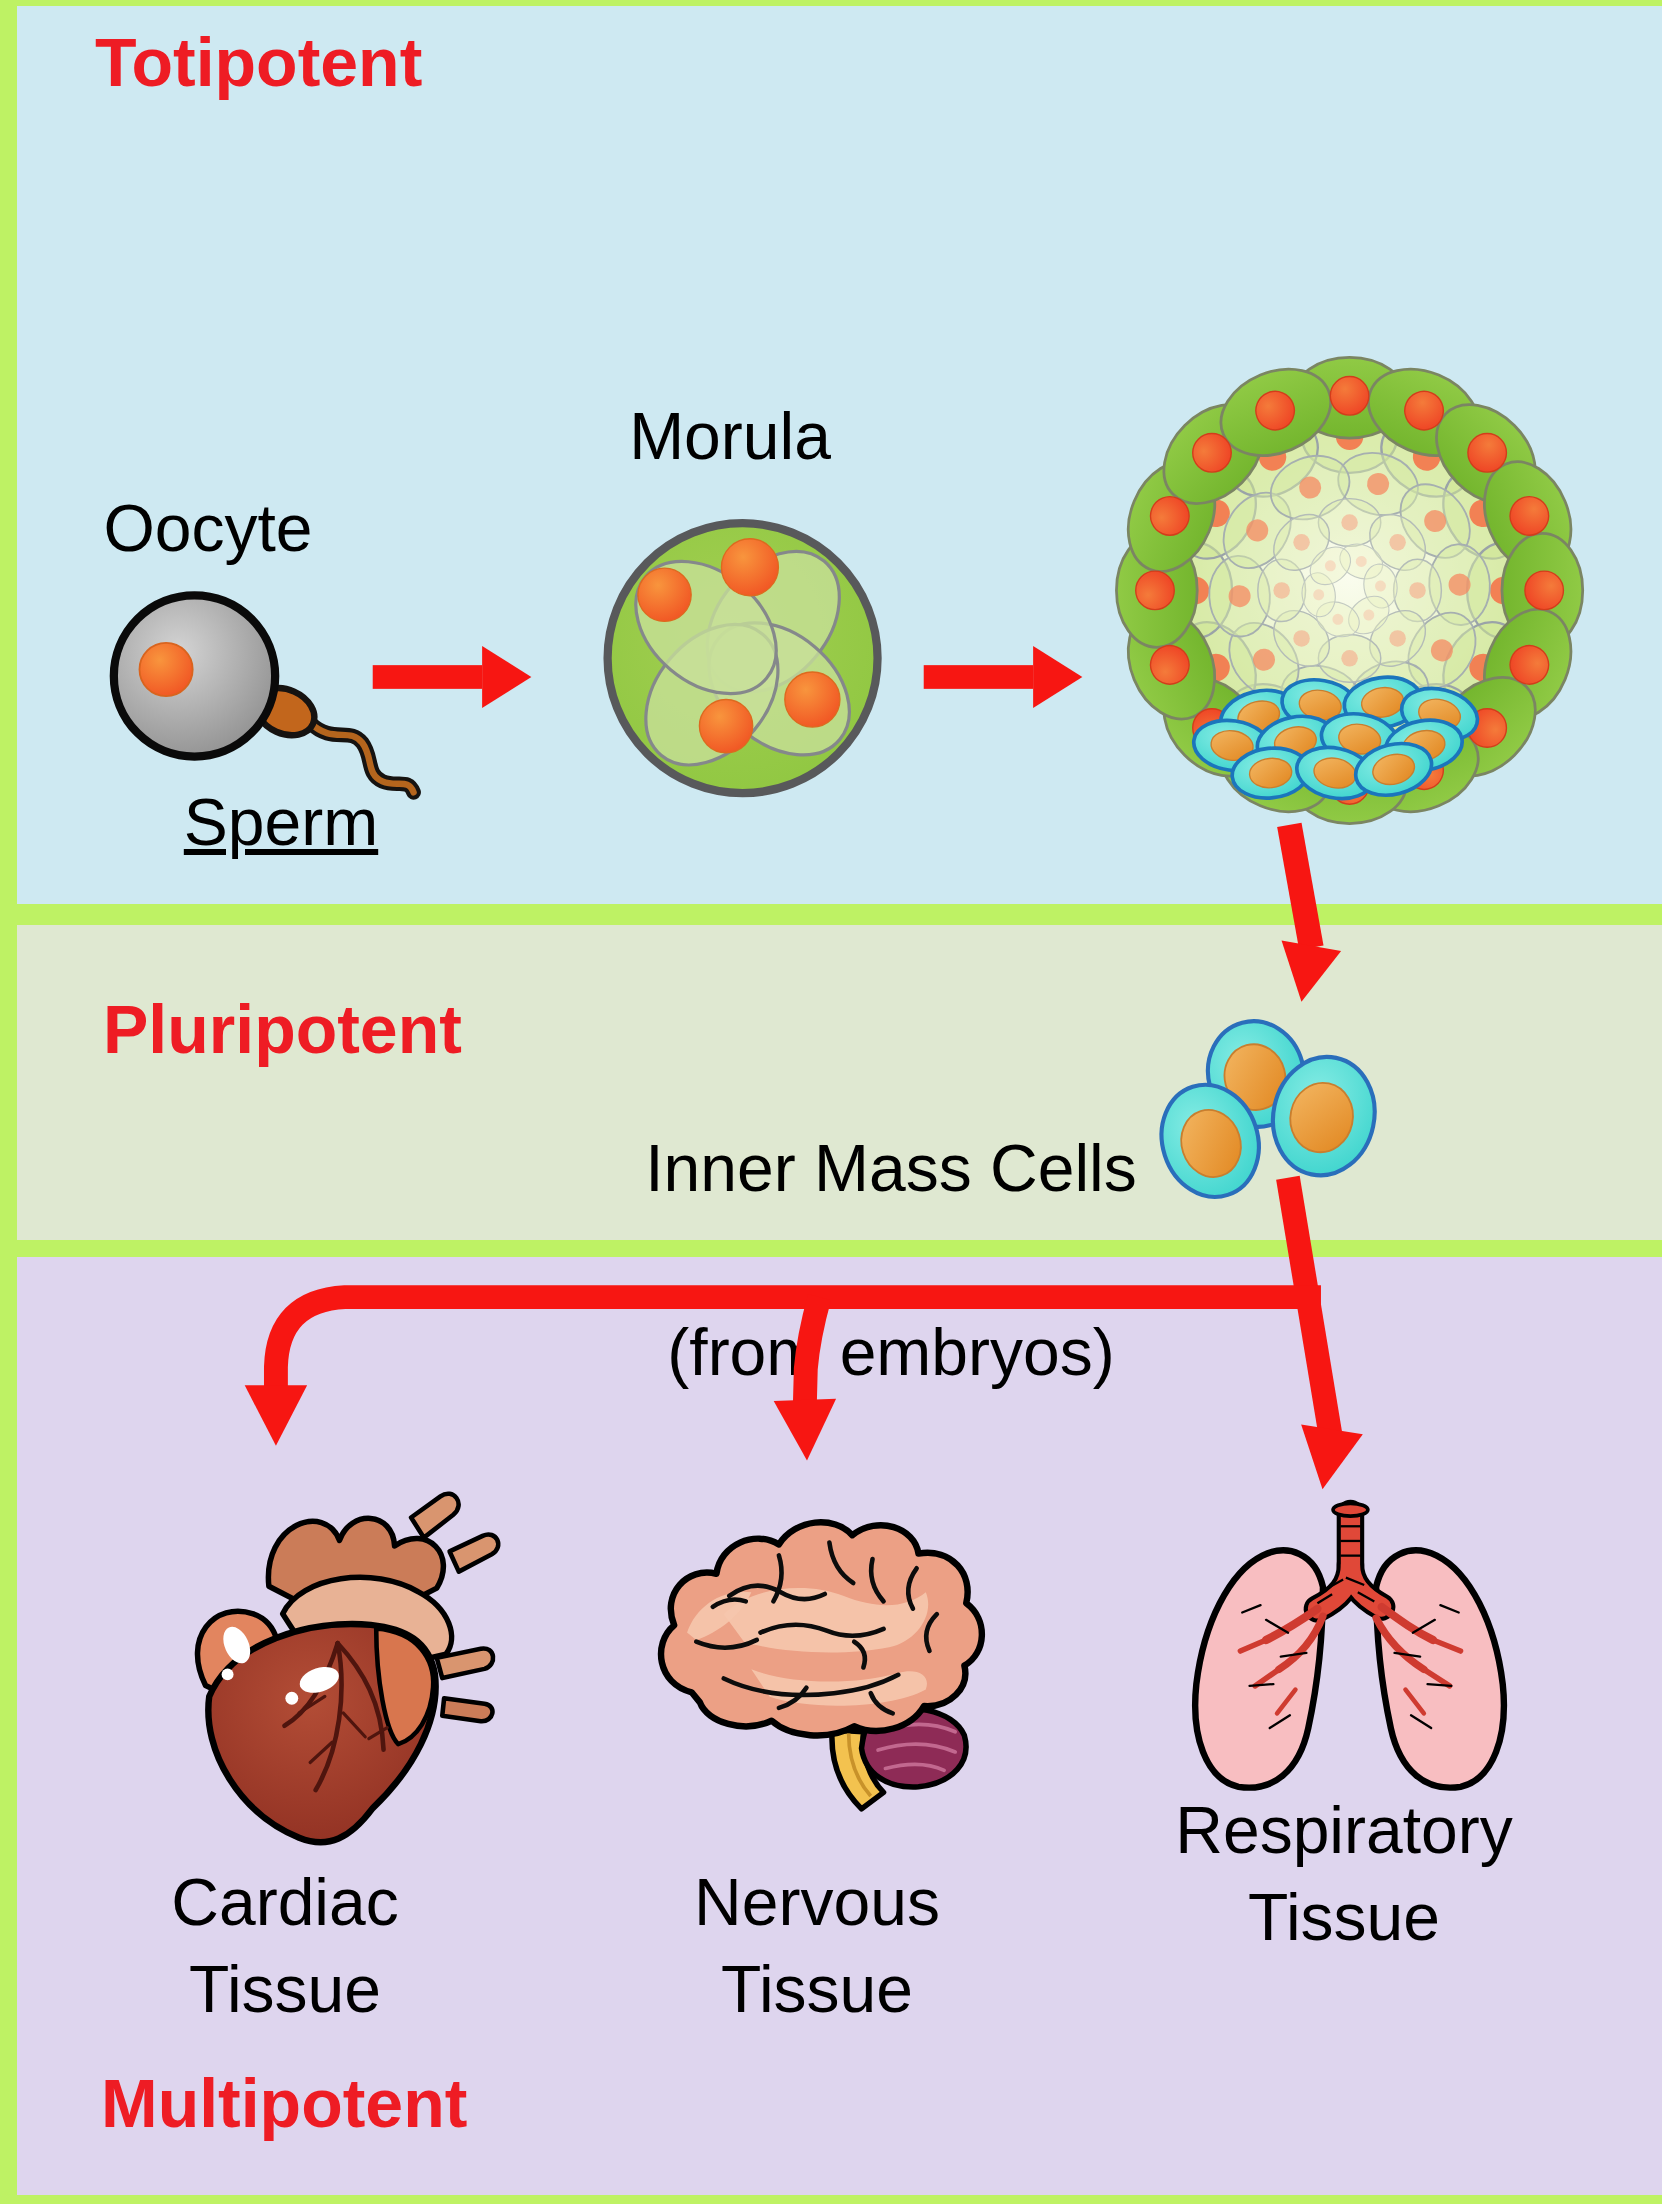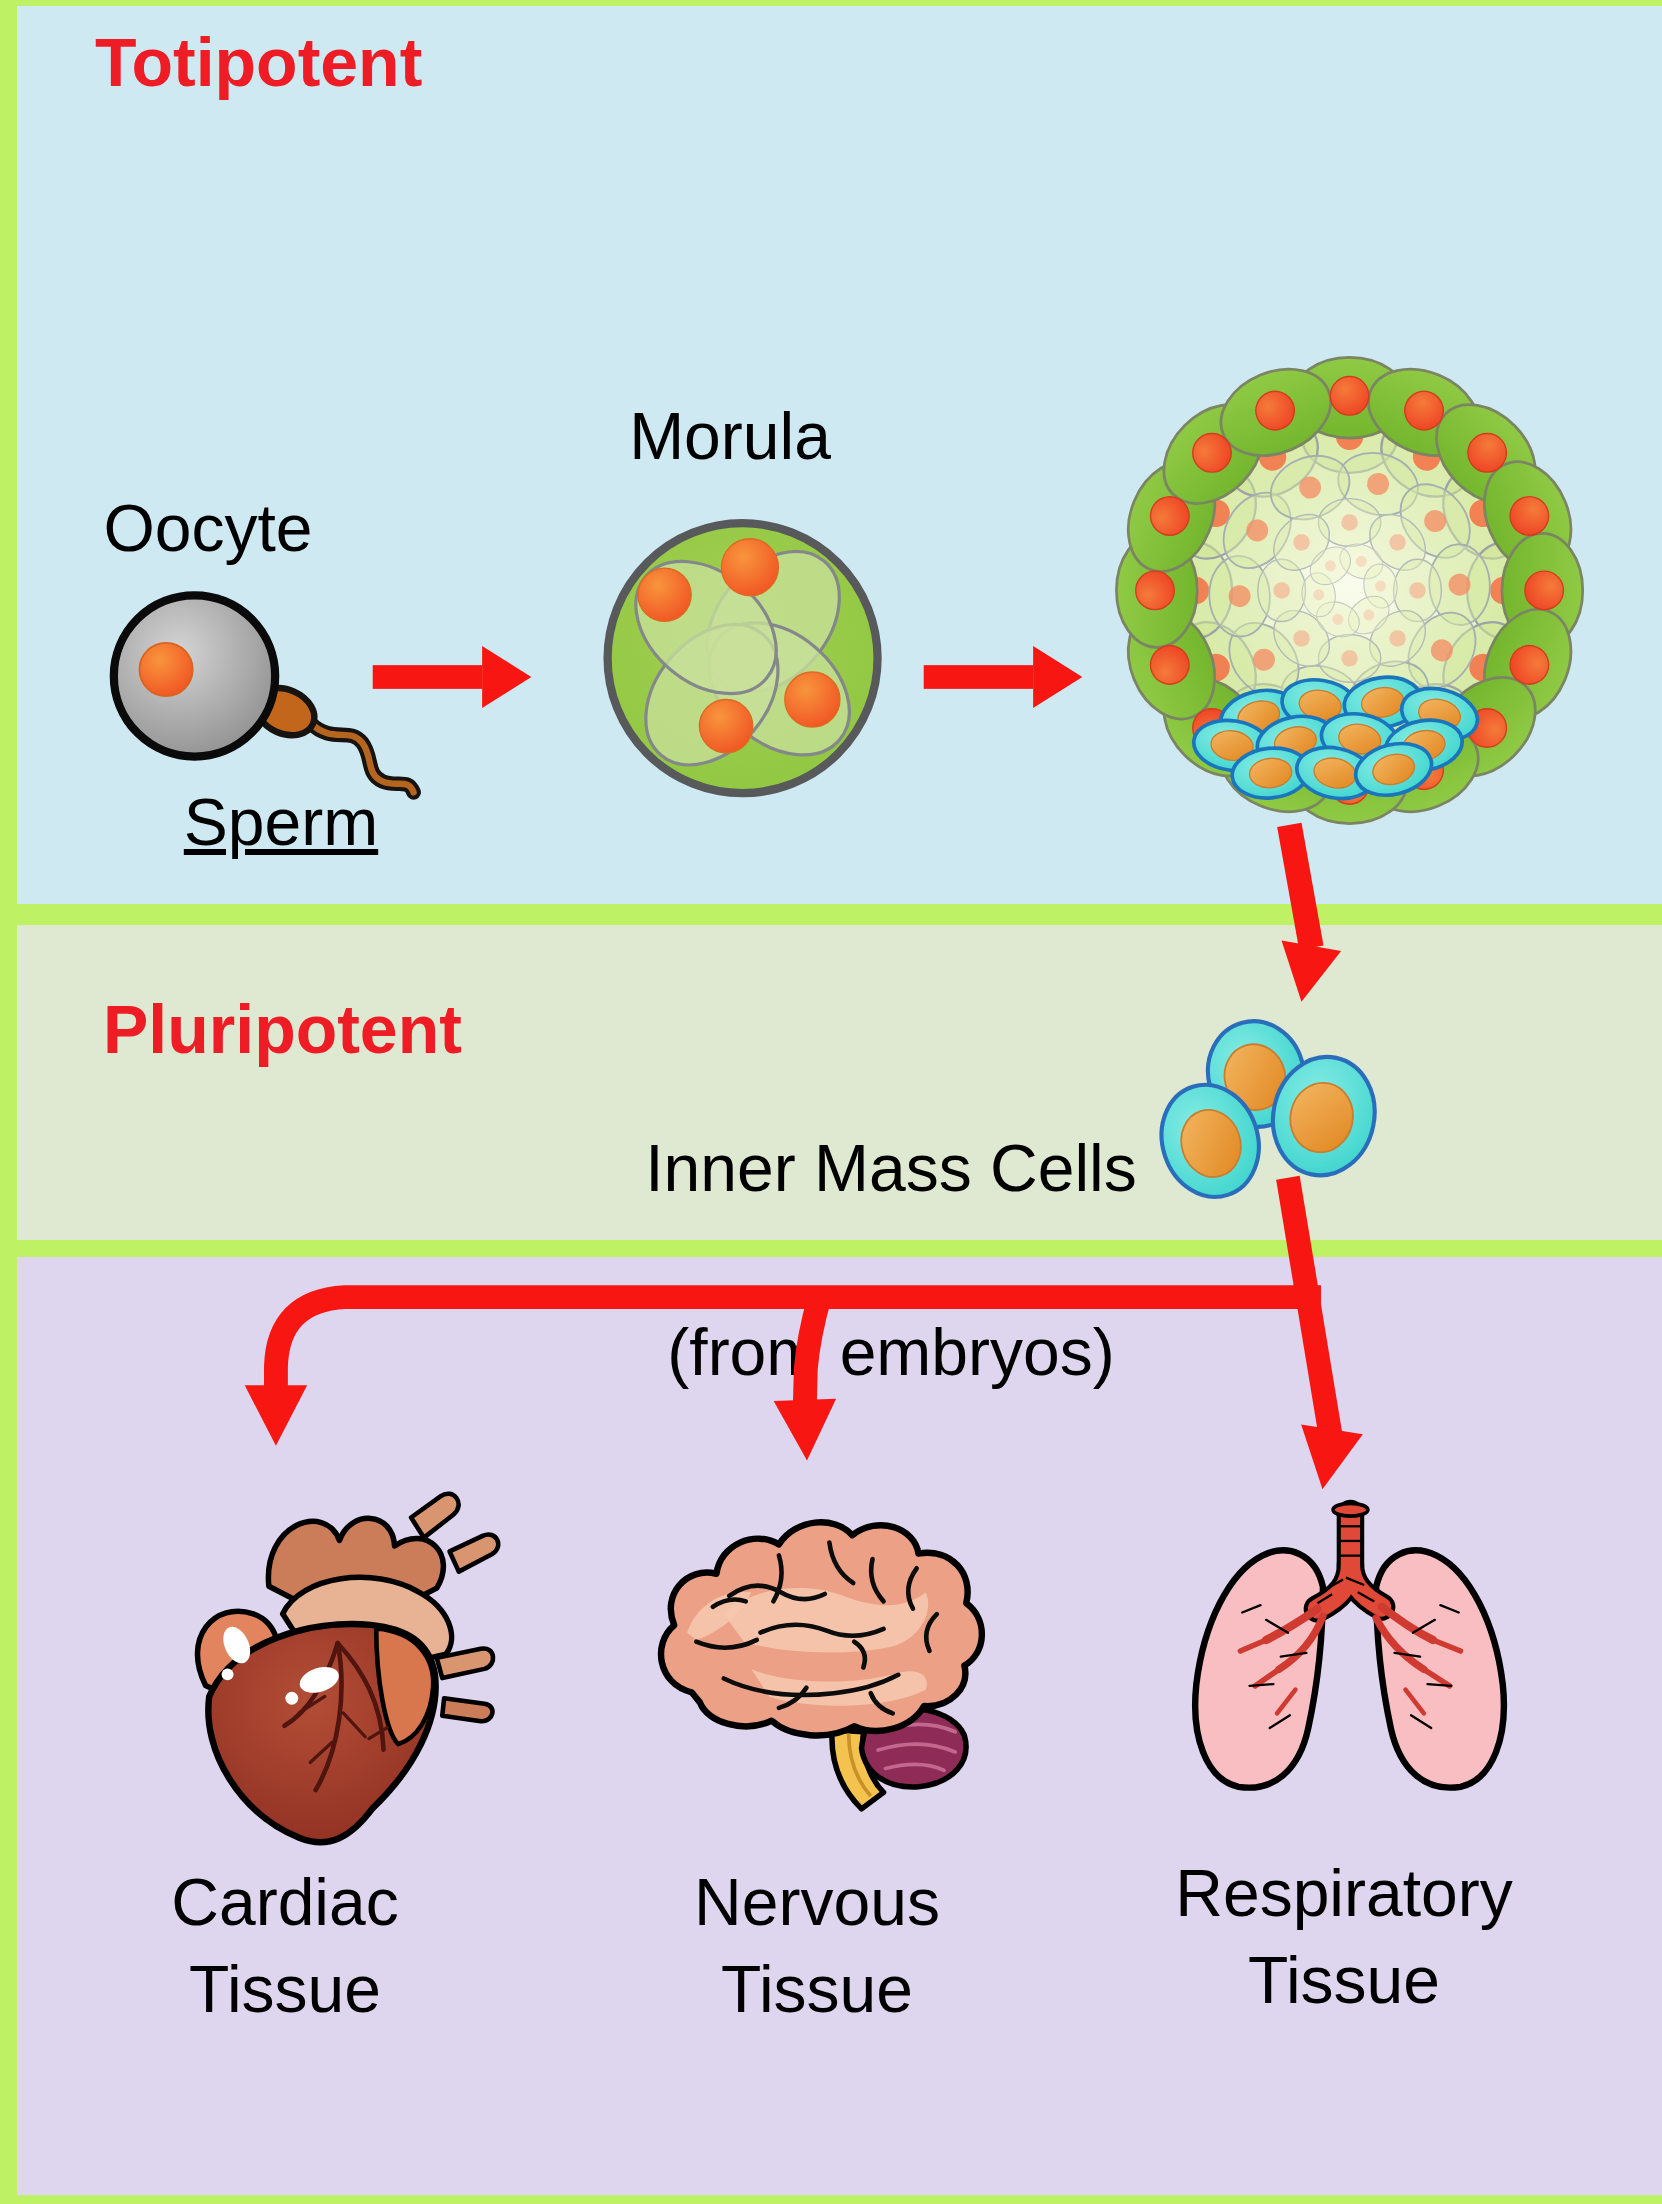--- a/index.html
+++ b/index.html
@@ -20,33 +20,34 @@
 <body>
 
 <div class="page">
 
   <div class="band band-toti"></div>
   <div class="band band-pluri"></div>
   <div class="band band-multi"></div>
 
   <div class="sec-title" style="left:95px;top:27.5px;">Totipotent</div>
   <div class="sec-title" style="left:103px;top:995px;">Pluripotent</div>
+  <div class="sec-title" style="left:101px;top:2069px;">Multipotent</div>
 
   <div class="lbl" style="left:208px;top:485px;">Oocyte</div>
   <div class="lbl" style="left:281px;top:779px;text-decoration:underline;">Sperm</div>
   <div class="lbl" style="left:710px;top:393px;margin-left:20px;">Morula</div>
   <div class="lbl" style="left:891px;top:1030px;line-height:92px;">
     <span style="display:block;">Inner Mass Cells</span>
     <span style="display:block;">(from embryos)</span>
   </div>
   <div class="lbl" style="left:285px;top:1859px;">Cardiac
 Tissue</div>
   <div class="lbl" style="left:817px;top:1859px;">Nervous
 Tissue</div>
-  <div class="lbl" style="left:1344px;top:1850px;">Respiratory
+  <div class="lbl" style="left:1344px;top:1787px;">Respiratory
 Tissue</div>
 
   <svg class="gfx" style="left:87px;top:565px;" width="358" height="275" viewBox="0 0 390 300">
     <defs>
       <radialGradient id="gOo" cx="40%" cy="35%" r="75%">
         <stop offset="0%" stop-color="#d4d4d4"></stop>
           <stop offset="100%" stop-color="#8c8c8c"></stop>
       </radialGradient>
       <radialGradient id="gNuc" cx="38%" cy="32%" r="80%">
         <stop offset="0%" stop-color="#f8953d"></stop>

